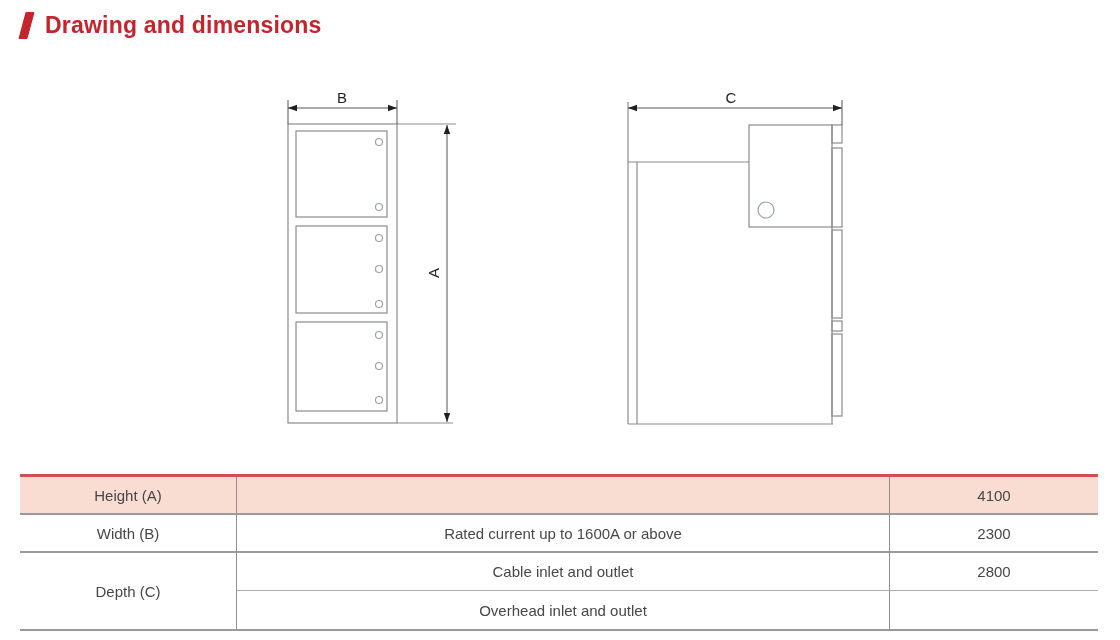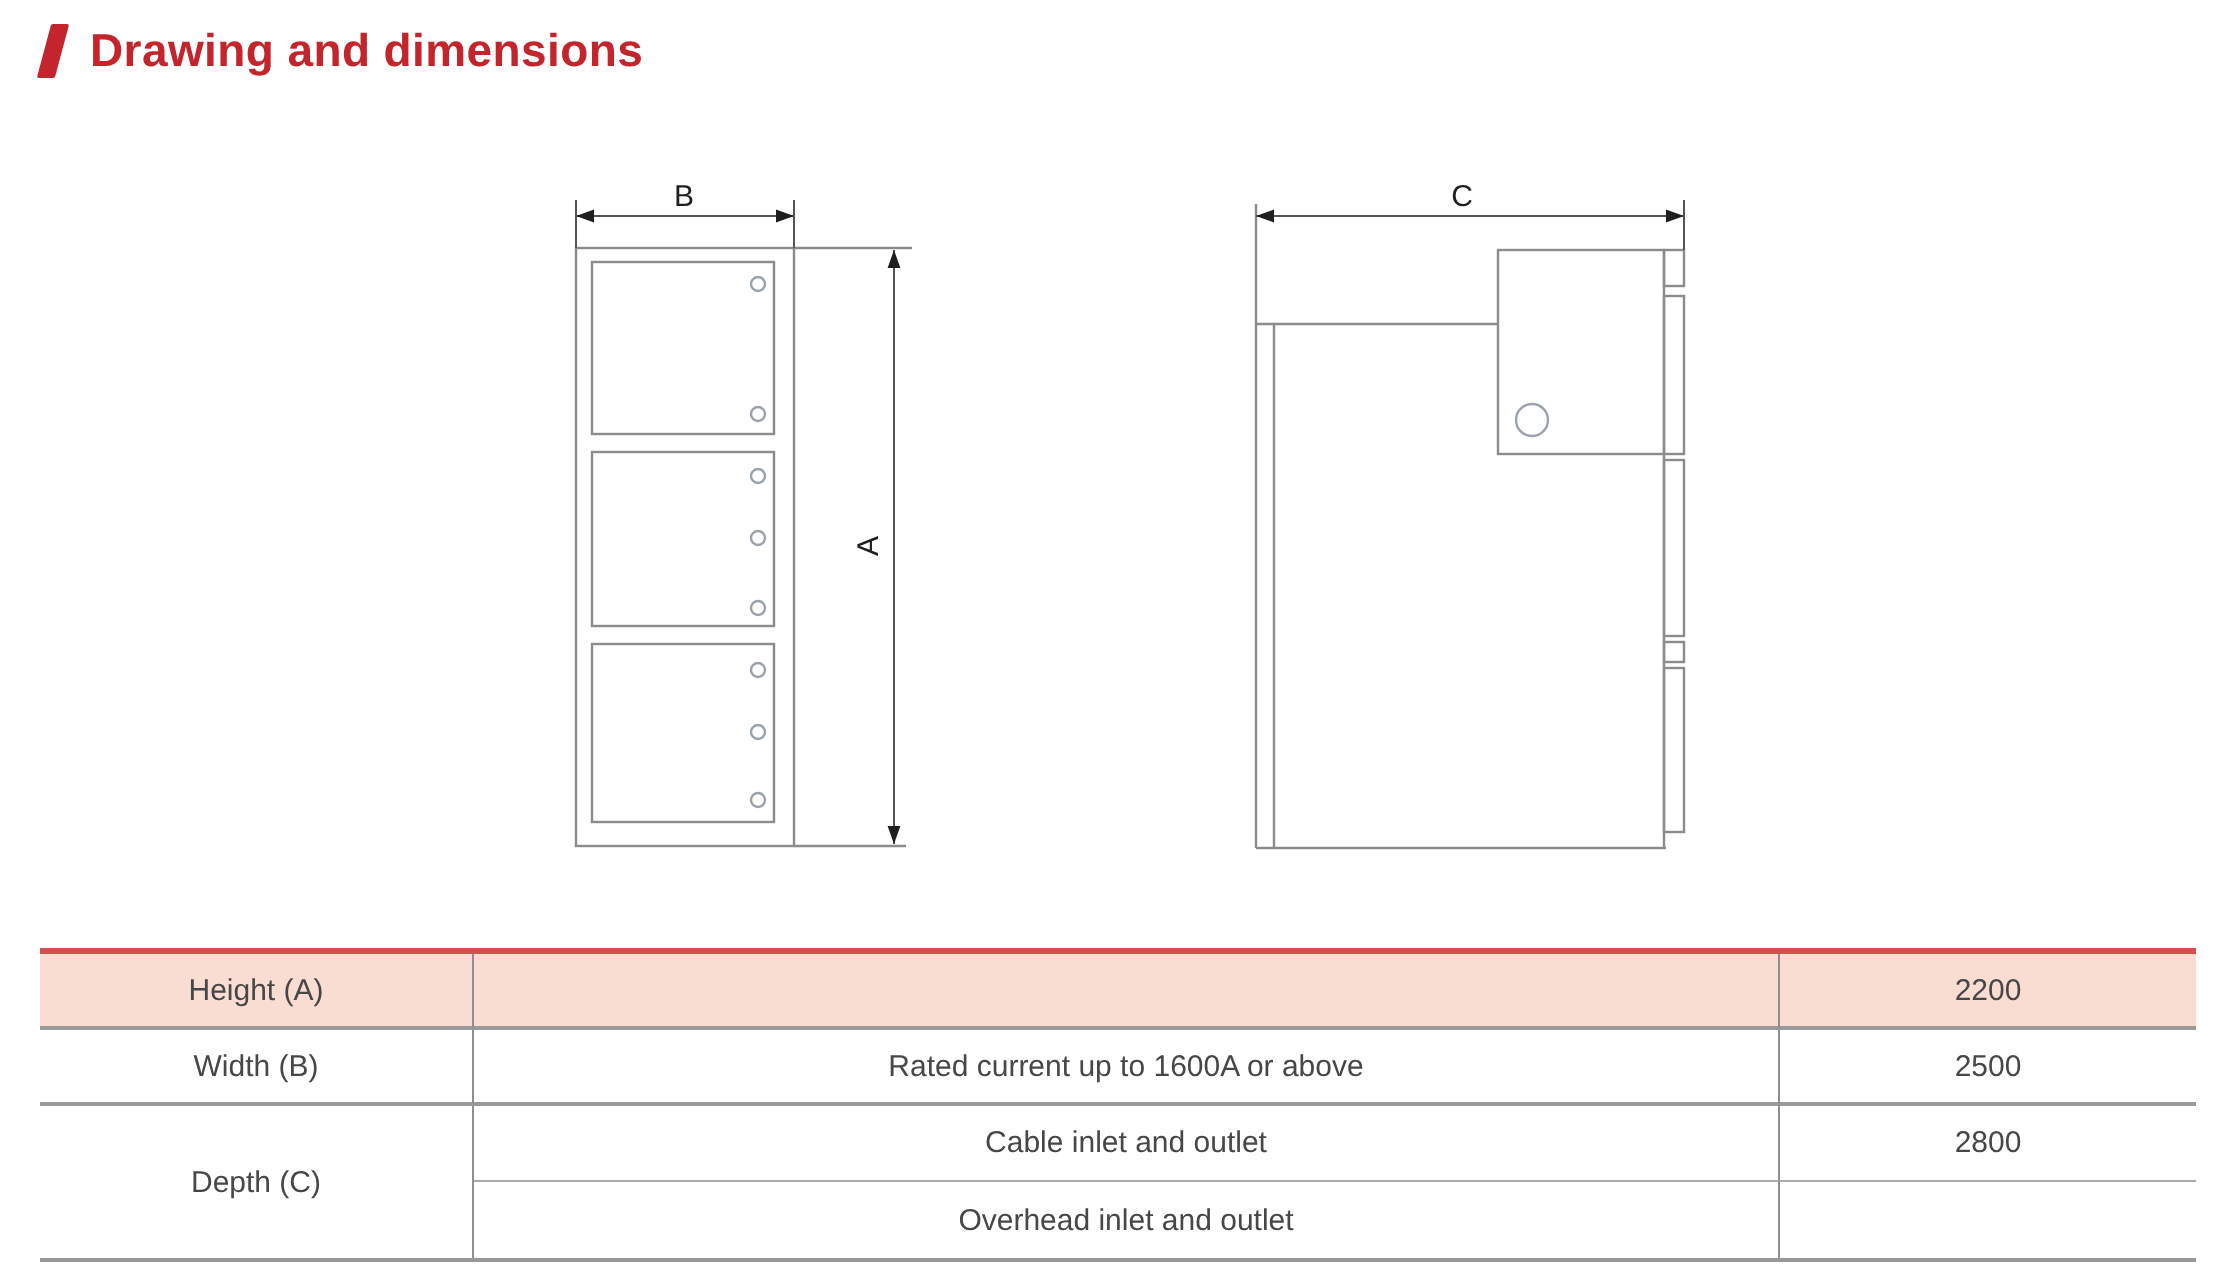--- a/index.html
+++ b/index.html
@@ -148,25 +148,25 @@
       <line class="dimline" x1="628" y1="108" x2="842" y2="108"></line>
       <polygon class="arrow" points="628,108 637,104.8 637,111.2"></polygon>
       <polygon class="arrow" points="842,108 833,104.8 833,111.2"></polygon>
       <text class="dimtext" x="731" y="103" text-anchor="middle">C</text>
     </g>
   </svg>
 
   <div class="dim-table">
     <div class="cell col1 row1">Height (A)</div>
     <div class="cell col2 row1"></div>
-    <div class="cell col3 row1">2200</div>
+    <div class="cell col3 row1">4100</div>
 
     <div class="cell col1 row2">Width (B)</div>
     <div class="cell col2 row2">Rated current up to 1600A or above</div>
-    <div class="cell col3 row2">2500</div>
+    <div class="cell col3 row2">2300</div>
 
     <div class="cell col1 depth-cell">Depth (C)</div>
     <div class="cell col2 row3">Cable inlet and outlet</div>
     <div class="cell col3 row3">2800</div>
     <div class="cell col2 row4">Overhead inlet and outlet</div>
   </div>
 
 </div>
 
 </body></html>

